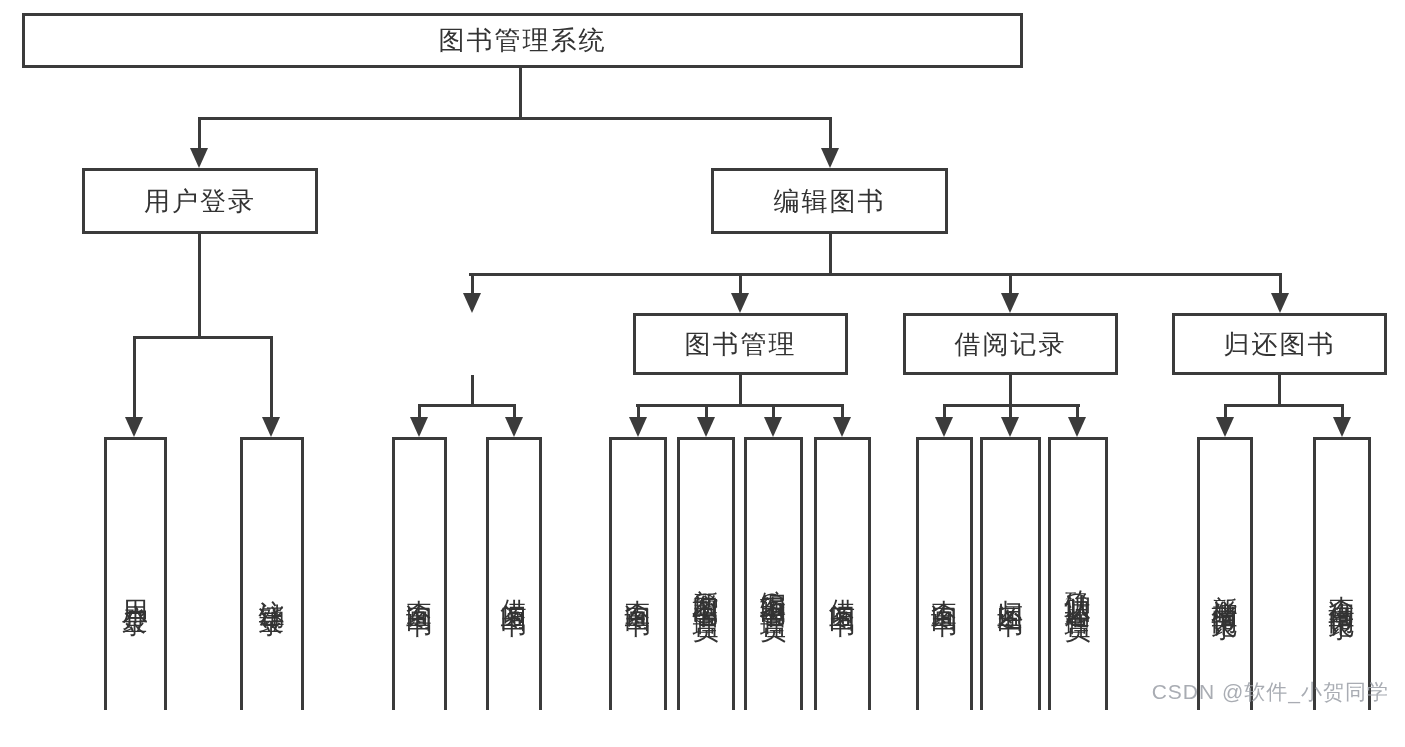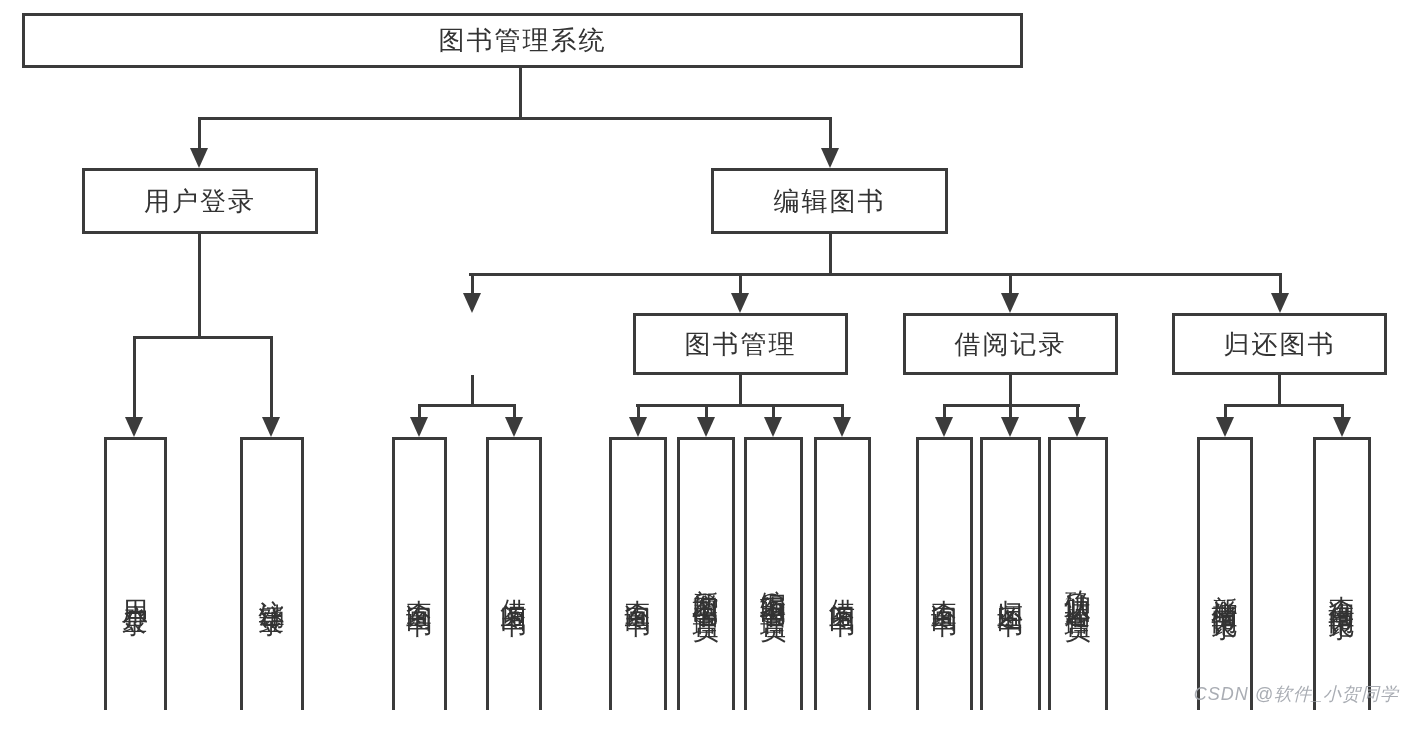--- a/index.html
+++ b/index.html
@@ -8,22 +8,22 @@
   .box{position:absolute;box-sizing:border-box;border:3px solid var(--line,#3b3b3b);
        background:var(--box-bg,#fff);color:var(--text,#333);
        display:flex;align-items:center;justify-content:center;}
   .h{font-size:26px;letter-spacing:2px;}
   .v{writing-mode:vertical-rl;text-orientation:mixed;font-size:26px;letter-spacing:4px;
      display:flex;align-items:center;justify-content:center;line-height:1;}
   .vline{position:absolute;width:3px;background:var(--line,#3b3b3b);}
   .hline{position:absolute;height:3px;background:var(--line,#3b3b3b);}
   .arr{position:absolute;width:0;height:0;border-left:9px solid transparent;
        border-right:9px solid transparent;border-top:20px solid var(--line,#3b3b3b);}
-  .watermark{position:absolute;right:6px;bottom:4px;font-size:18px;letter-spacing:1px;
-       color:var(--watermark,#a2a6ad);opacity:.92;font-style:italic;}
+  .watermark{position:absolute;right:16px;bottom:4px;font-size:21px;letter-spacing:1px;
+       color:var(--watermark,#a2a6ad);opacity:.92;}
 </style>
 </head>
 <body>
 
 <div class="stage">
 
   <div class="box h" style="left:22px;top:13px;width:1001px;height:55px">图书管理系统</div>
 
   <div class="vline" style="left:519px;top:68px;height:49px"></div>
   <div class="hline" style="left:198px;top:117px;width:634px"></div>

